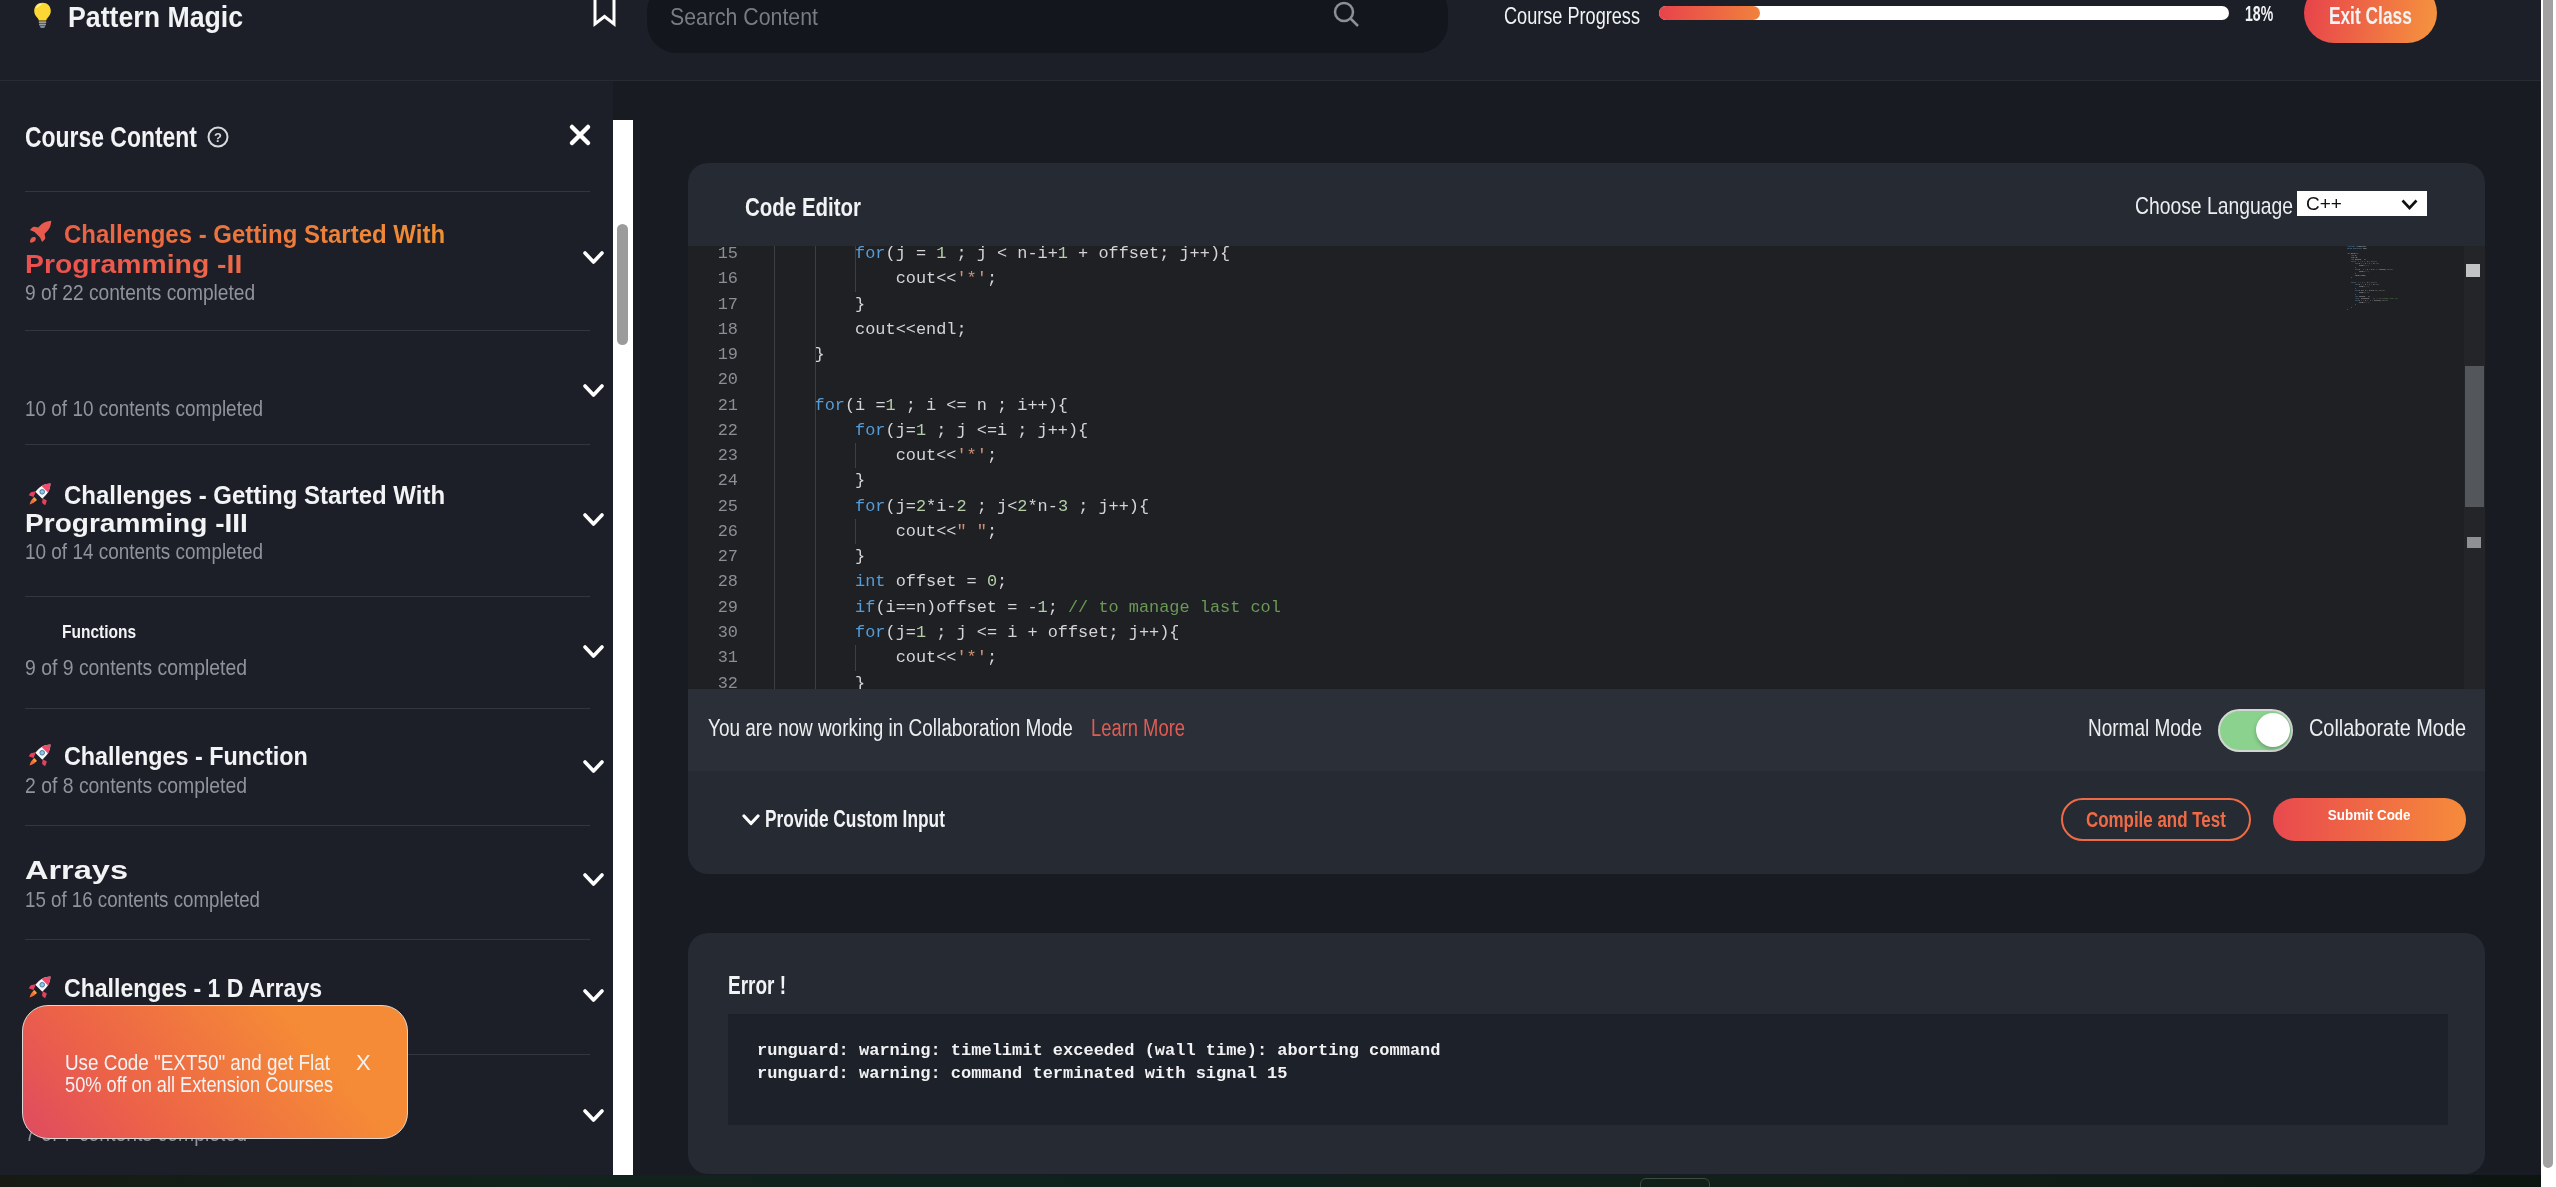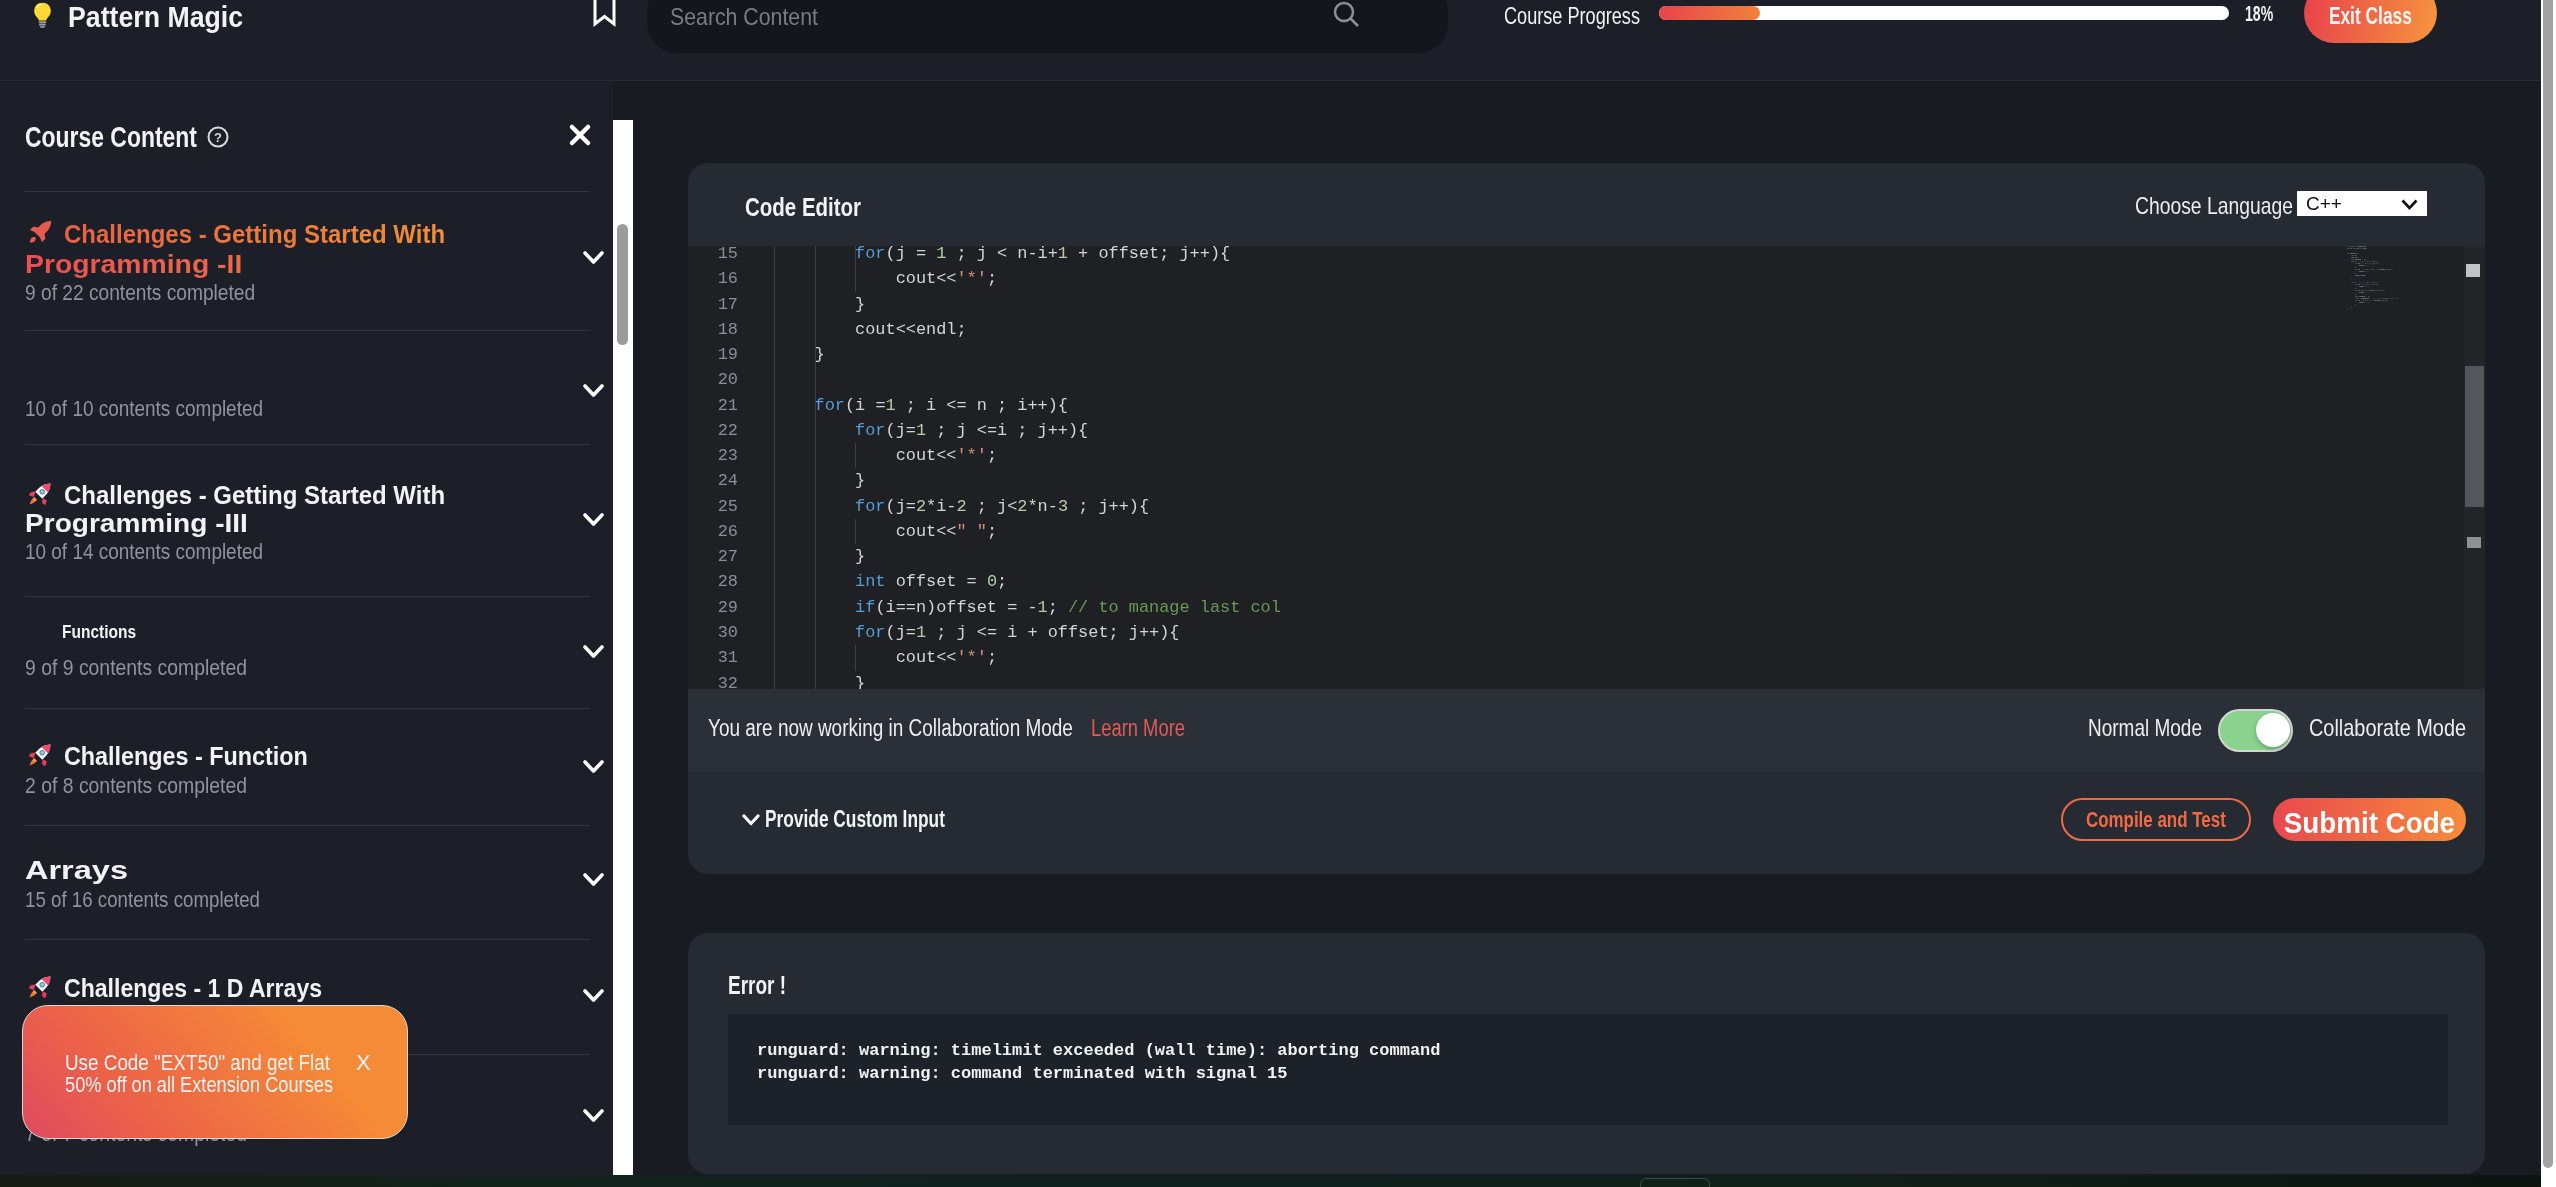--- a/index.html
+++ b/index.html
@@ -189,21 +189,21 @@
     <div class="abs" style="left:1568px;top:550px;width:34px;height:34px;border-radius:50%;background:#ffffff;box-shadow:0 2px 4px rgba(0,0,0,.25);"></div>
     <div class="abs" style="left:1621px;top:551px;font-size:24px;color:#eceef0;"><span class="fit" style="transform:scaleX(0.829);">Collaborate Mode</span></div>
 
     <svg class="abs" style="left:54px;top:651px;" width="18" height="12" viewBox="0 0 18 12">
         <path d="M2 2 L9 9.5 L16 2" fill="none" stroke="#ffffff" stroke-width="3.2" stroke-linecap="round" stroke-linejoin="round"></path>
       </svg>
     <div class="abs bold" style="left:77px;top:643px;font-size:23px;color:#f2f3f5;"><span class="fit" style="transform:scaleX(0.753);">Provide Custom Input</span></div>
     <div class="abs" style="left:1373px;top:635px;width:190px;height:43px;border-radius:22px;border:2px solid #ef6b46;"></div>
     <div class="abs bold" style="left:1373px;top:644px;width:190px;text-align:center;font-size:22px;color:#ef6b46;"><span class="fit" style="transform:scaleX(0.77);transform-origin:50% 50%;">Compile and Test</span></div>
     <div class="abs" style="left:1585px;top:635px;width:193px;height:43px;border-radius:22px;background:linear-gradient(90deg,#e9494e,#f68b3b);"></div>
-    <div class="abs bold" style="left:1585px;top:644px;width:193px;text-align:center;font-size:29px;color:#ffffff;"><span class="fit" style="transform:scaleX(0.958);transform-origin:50% 50%;">Submit Code</span></div>
+    <div class="abs bold" style="left:1585px;top:644px;width:193px;text-align:center;font-size:14px;color:#ffffff;"><span class="fit" style="transform:scaleX(0.958);transform-origin:50% 50%;">Submit Code</span></div>
   </div>
 
   <div class="abs" style="left:688px;top:933px;width:1797px;height:241px;border-radius:20px;background:#262a33;overflow:hidden;">
     <div class="abs bold" style="left:40px;top:38px;font-size:25px;color:#f2f3f5;"><span class="fit" style="transform:scaleX(0.759);">Error !</span></div>
     <div class="abs" style="left:40px;top:81px;width:1720px;height:111px;background:#1d212a;"></div>
     <div class="abs" style="left:69px;top:107px;font-family:'Liberation Mono',monospace;font-weight:bold;font-size:17px;line-height:22.5px;white-space:pre;color:#f2f2f4;">runguard: warning: timelimit exceeded (wall time): aborting command
 runguard: warning: command terminated with signal 15</div>
   </div>
 
   <div class="abs" style="left:0;top:1175px;width:2556px;height:12px;background:linear-gradient(90deg,#161a12,#11231b 20%,#0e211d 45%,#112019 70%,#0c1410);"></div>

